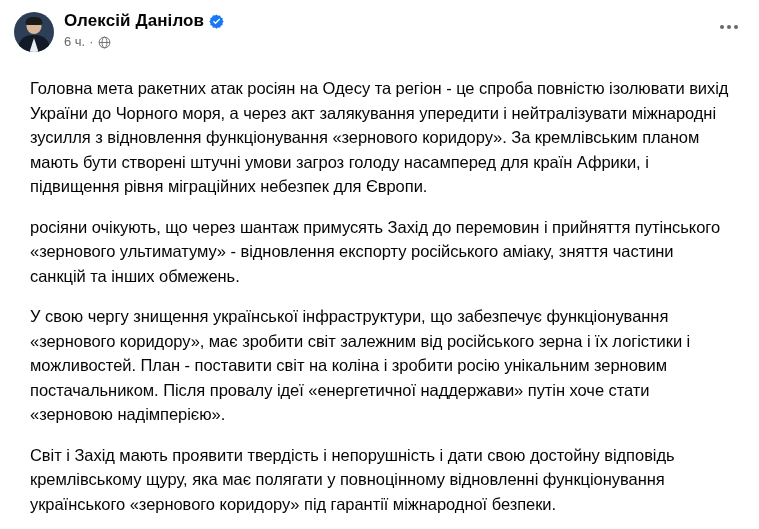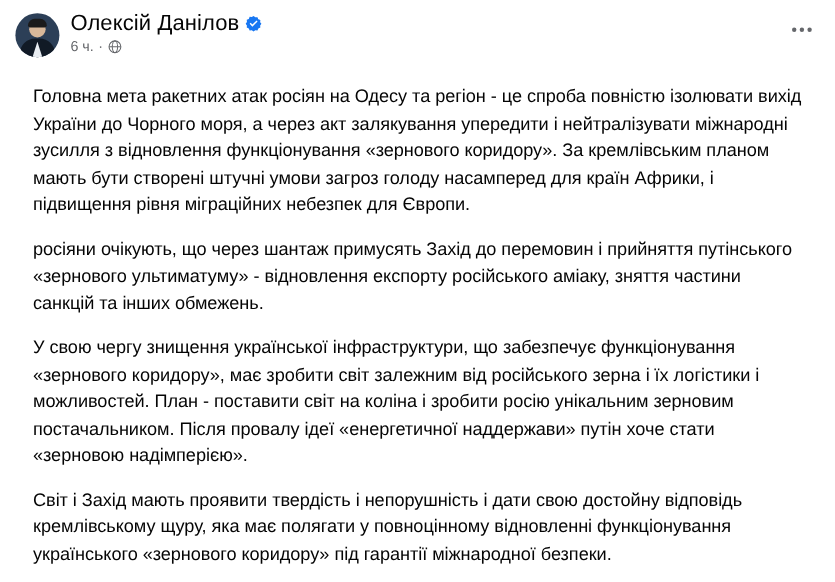--- a/index.html
+++ b/index.html
@@ -84,22 +84,22 @@
     flex-direction: column;
     justify-content: flex-start;
     padding-top: 1px;
   }
   .name-row {
     display: flex;
     align-items: center;
     gap: 5px;
   }
   .author-name {
-    font-size: 20px;
-    font-weight: normal;
+    font-size: 17px;
+    font-weight: bold;
     color: #050505;
     line-height: 20px;
     letter-spacing: 0.1px;
   }
   .verified {
     width: 15px;
     height: 15px;
     flex: 0 0 15px;
     display: block;
   }

